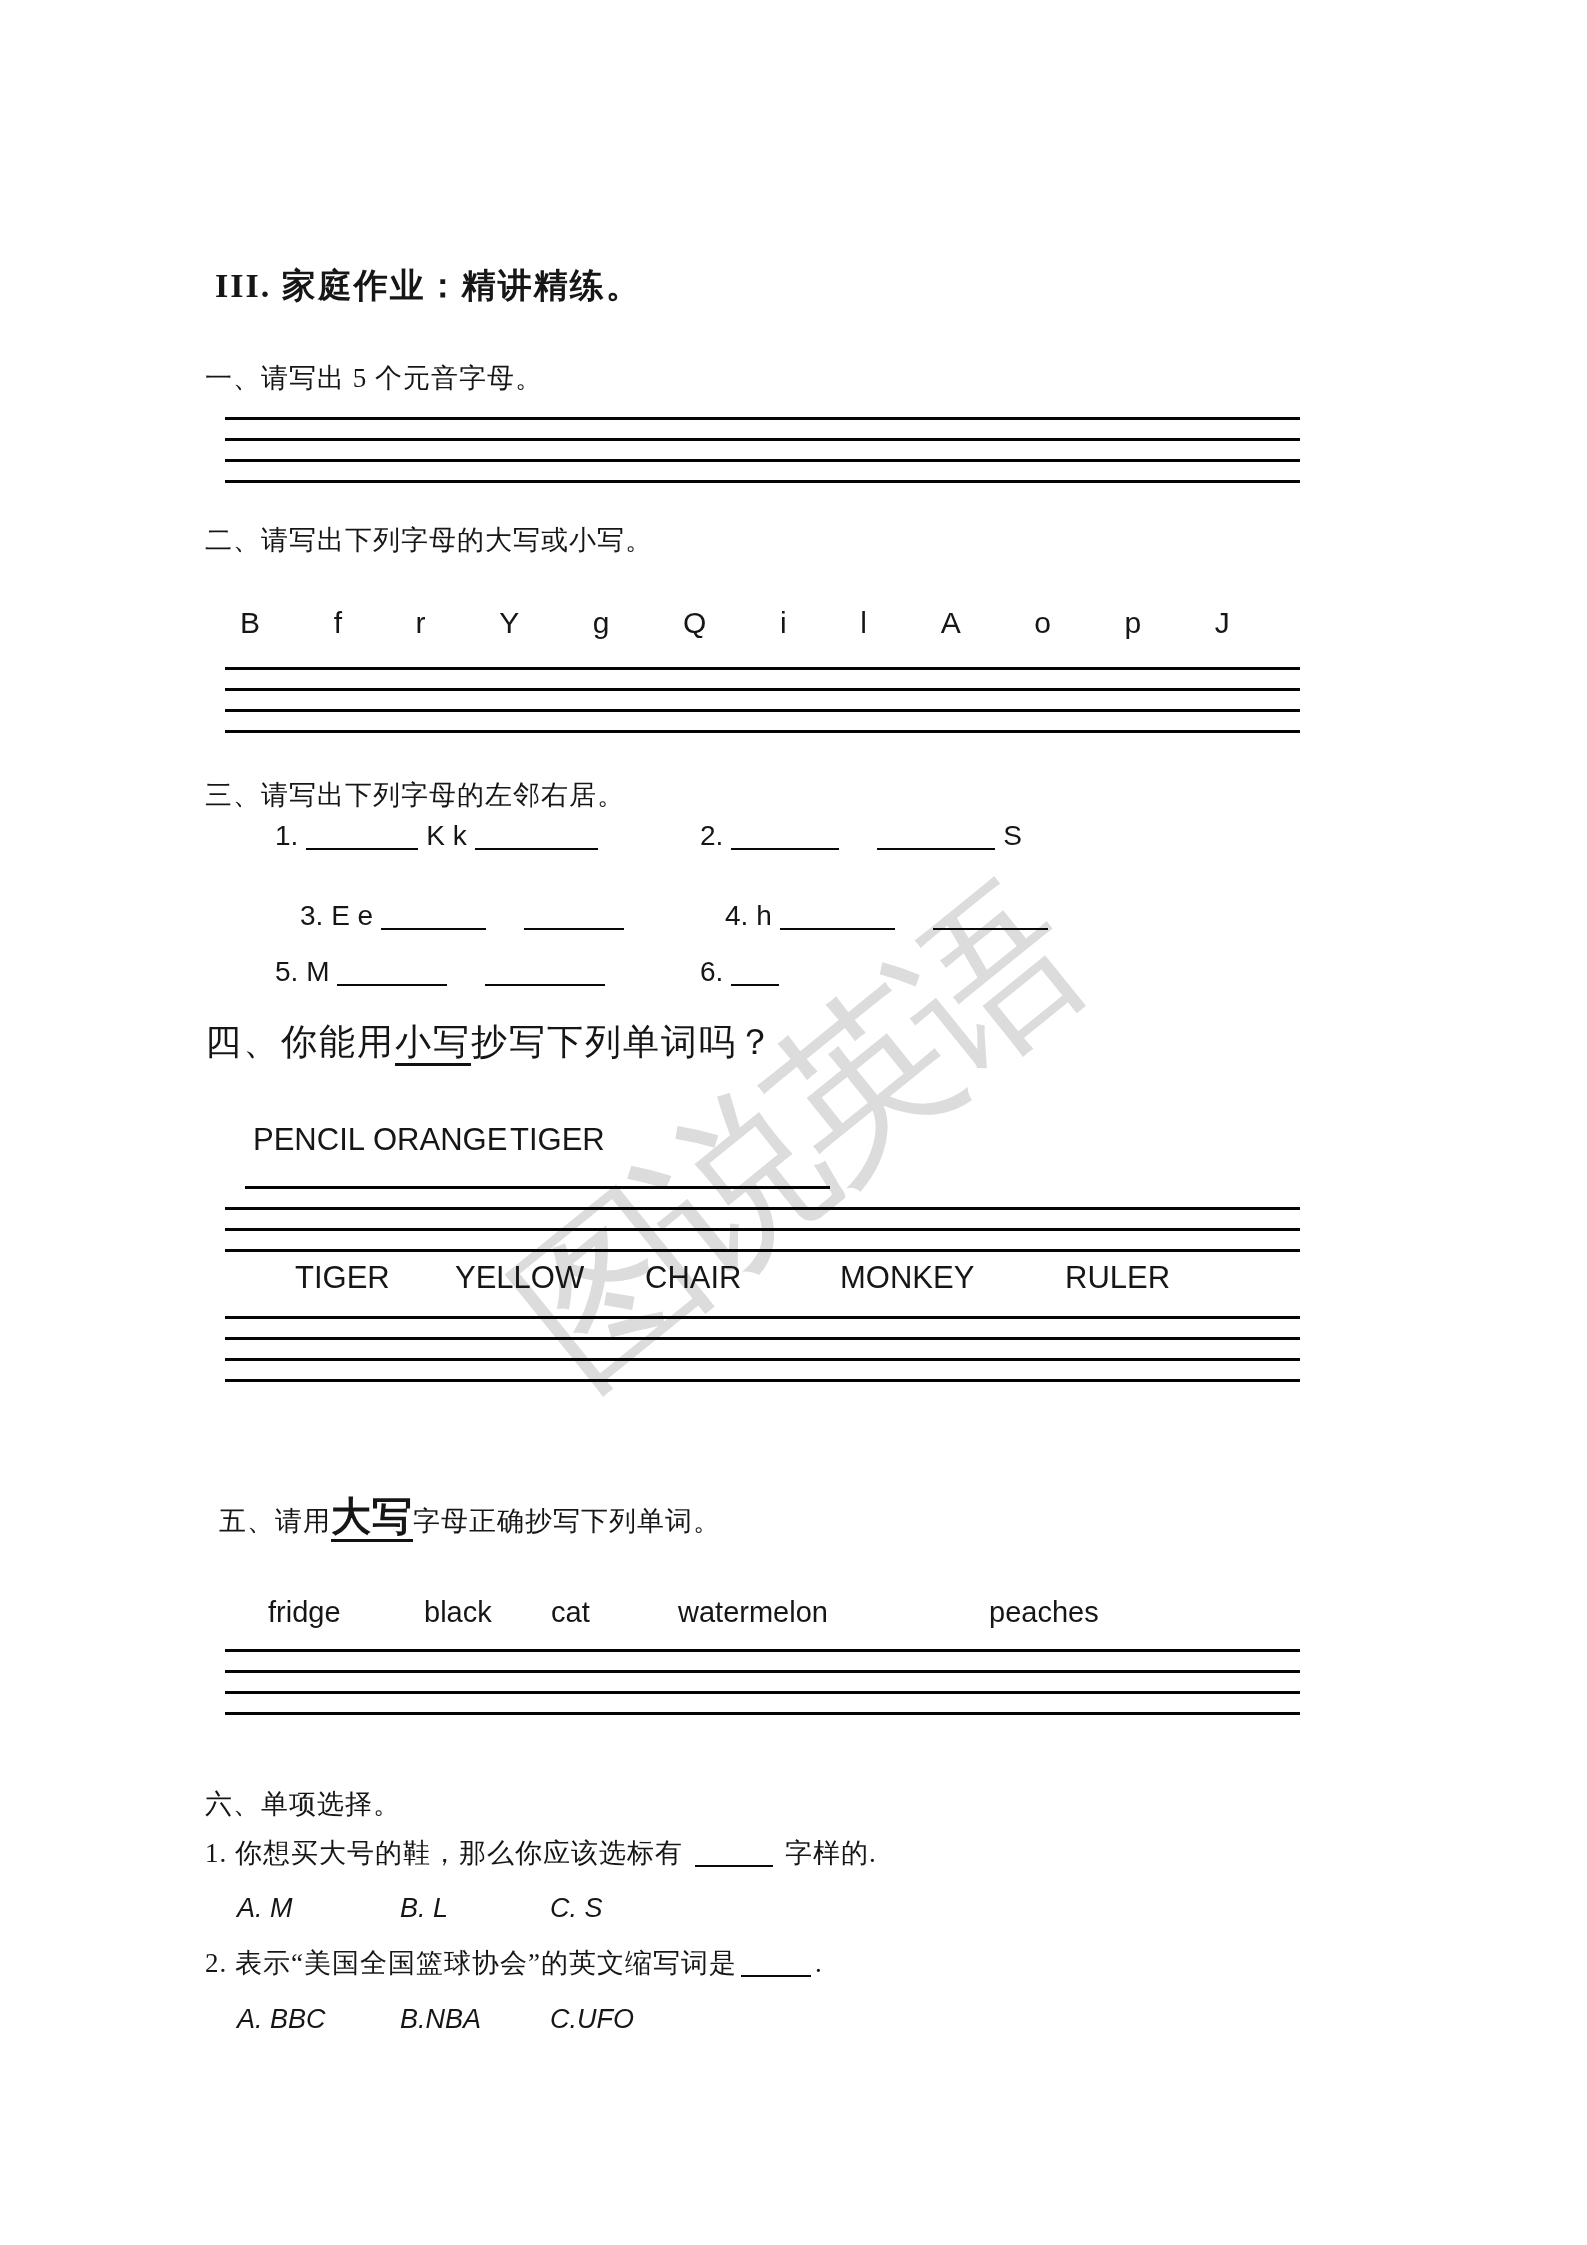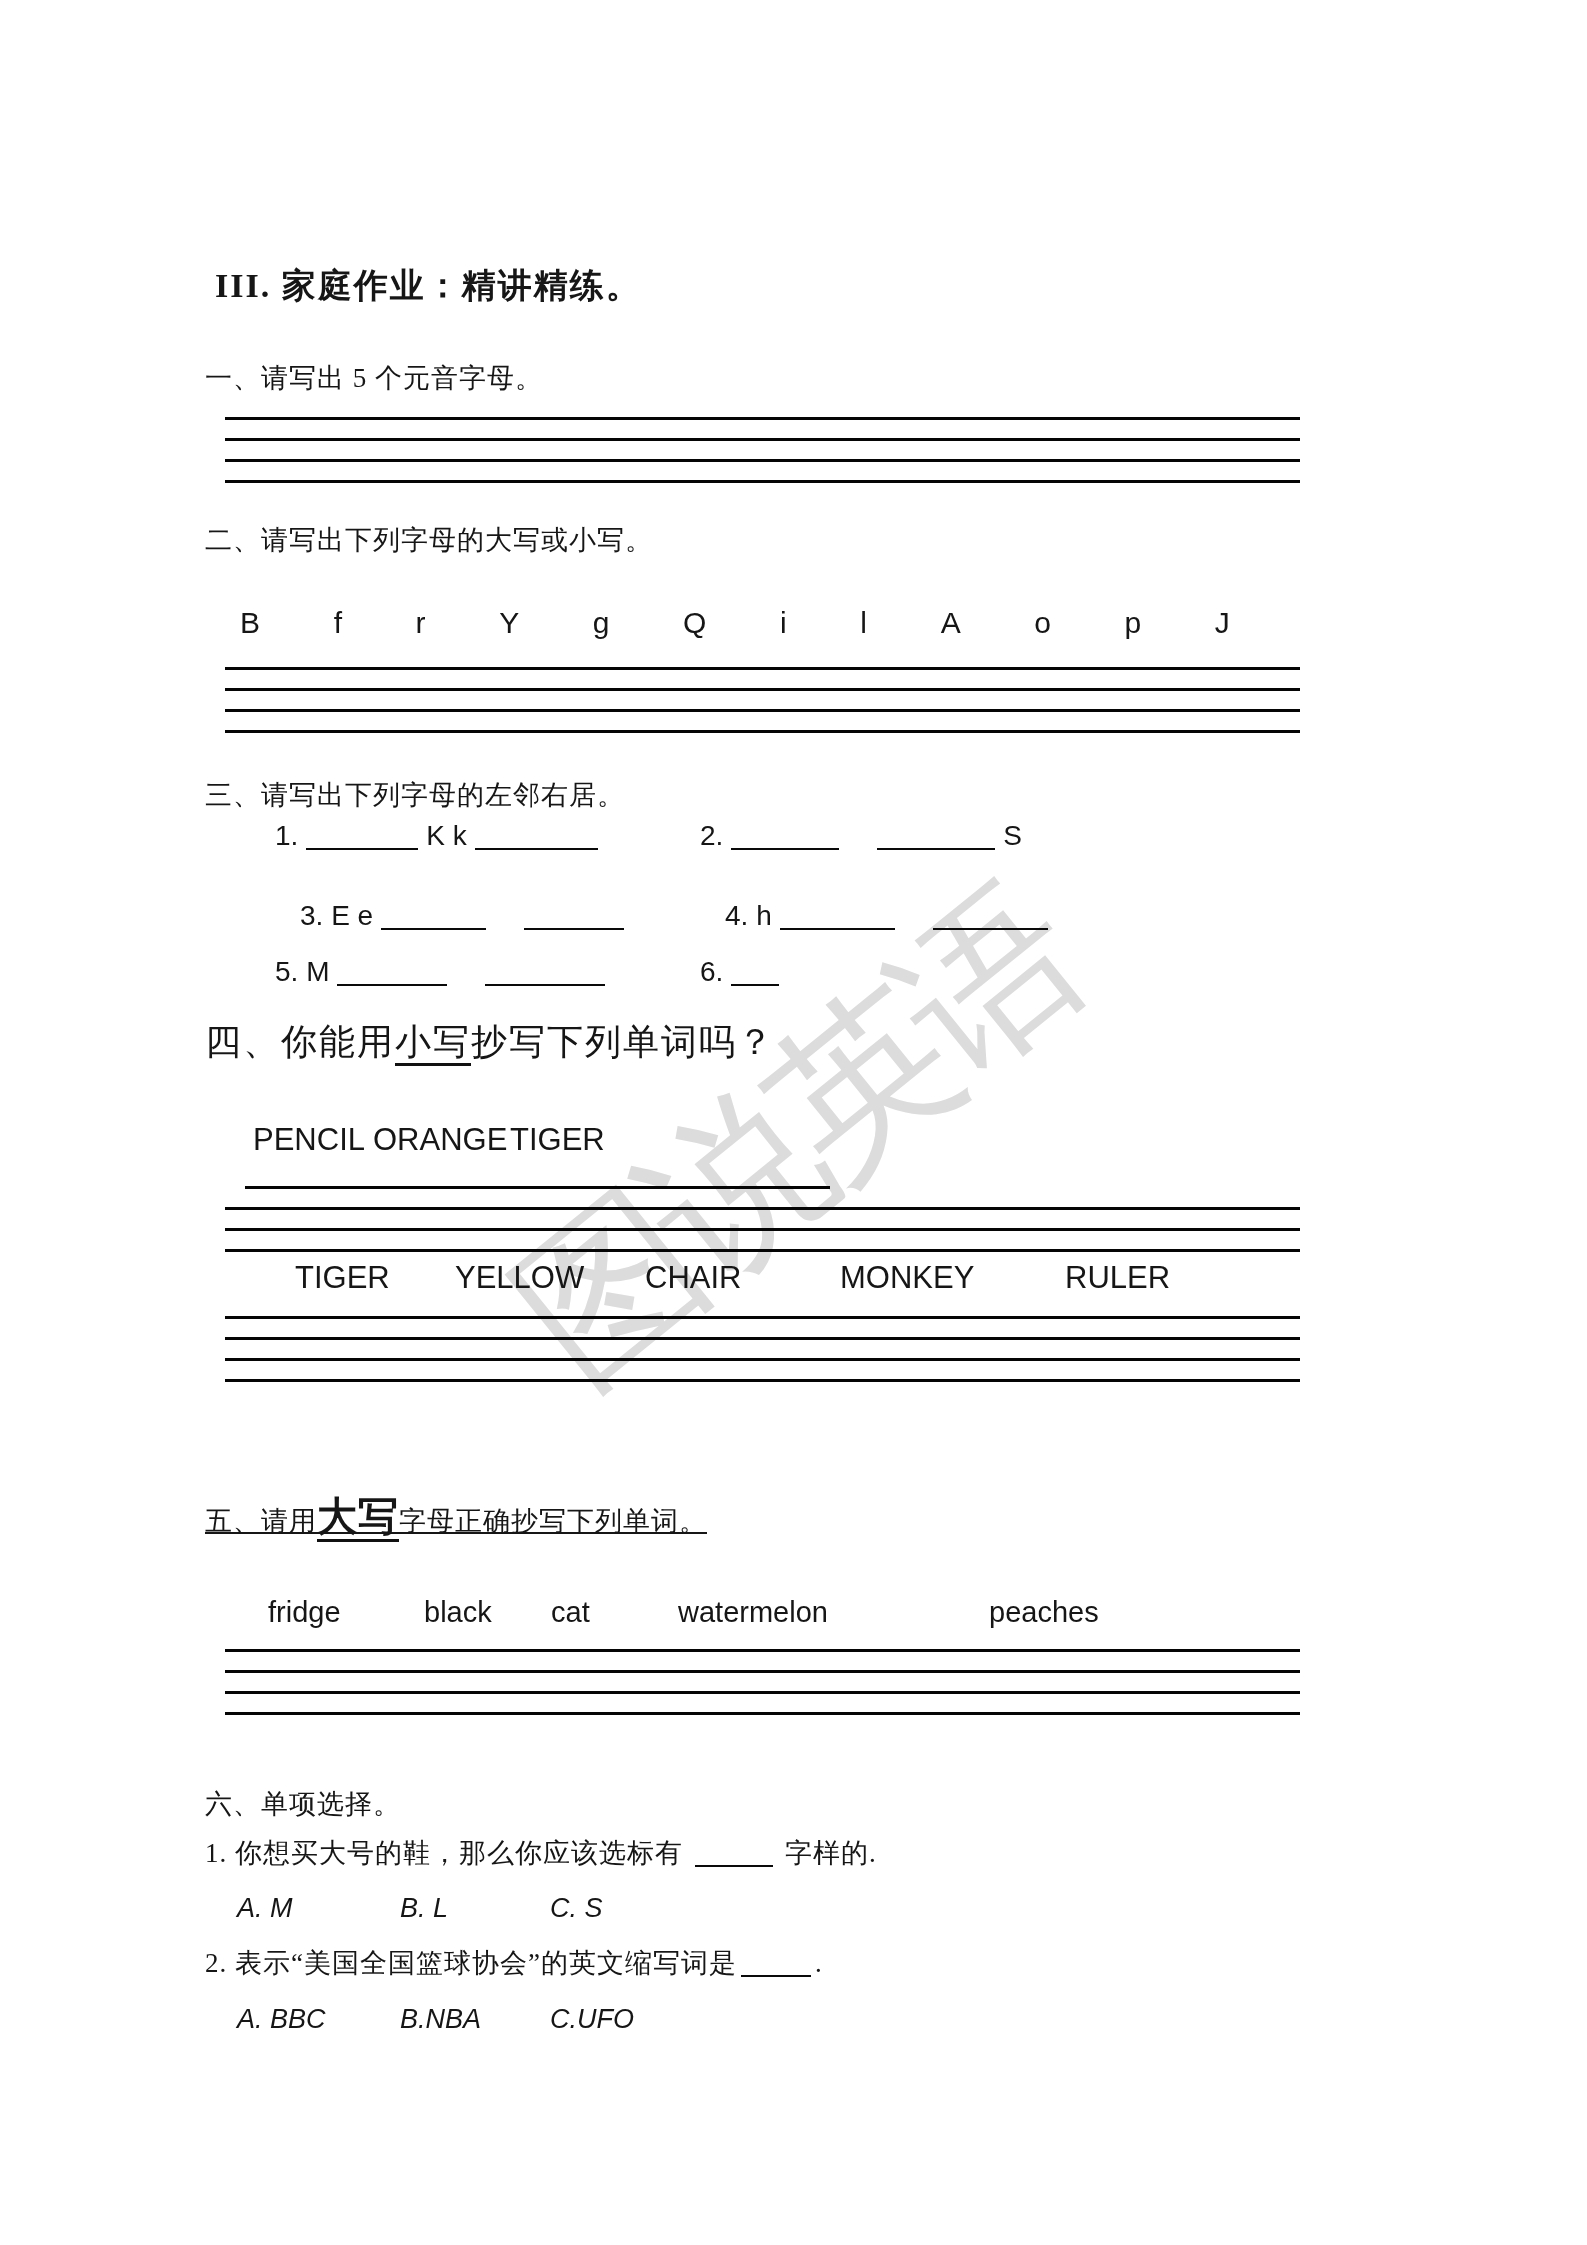--- a/index.html
+++ b/index.html
@@ -137,21 +137,21 @@
     <span class="cell c160">TIGER</span><span class="cell c190">YELLOW</span><span class="cell c195">CHAIR</span><span class="cell c225">MONKEY</span><span class="cell">RULER</span>
   </div>
 
   <div class="abs lines" style="left:225px;top:1298px;">
     <div class="wline"></div>
     <div class="wline"></div>
     <div class="wline"></div>
     <div class="wline"></div>
   </div>
 
-  <div class="abs cn sec-label" style="left:205px;top:1489px;text-decoration:underline;"><span>五、请用</span><span class="mix-big">大写</span><span>字母正确抄写下列单词。</span></div>
+  <div class="abs cn sec-label" style="left:219px;top:1489px;"><span>五、请用</span><span class="mix-big">大写</span><span>字母正确抄写下列单词。</span></div>
 
   <div class="abs en word-row-small" style="left:268px;top:1596px;">
     <span class="cell c156">fridge</span><span class="cell c127">black</span><span class="cell c127">cat</span><span class="cell c311">watermelon</span><span class="cell">peaches</span>
   </div>
 
   <div class="abs lines" style="left:225px;top:1631px;">
     <div class="wline"></div>
     <div class="wline"></div>
     <div class="wline"></div>
     <div class="wline"></div>

